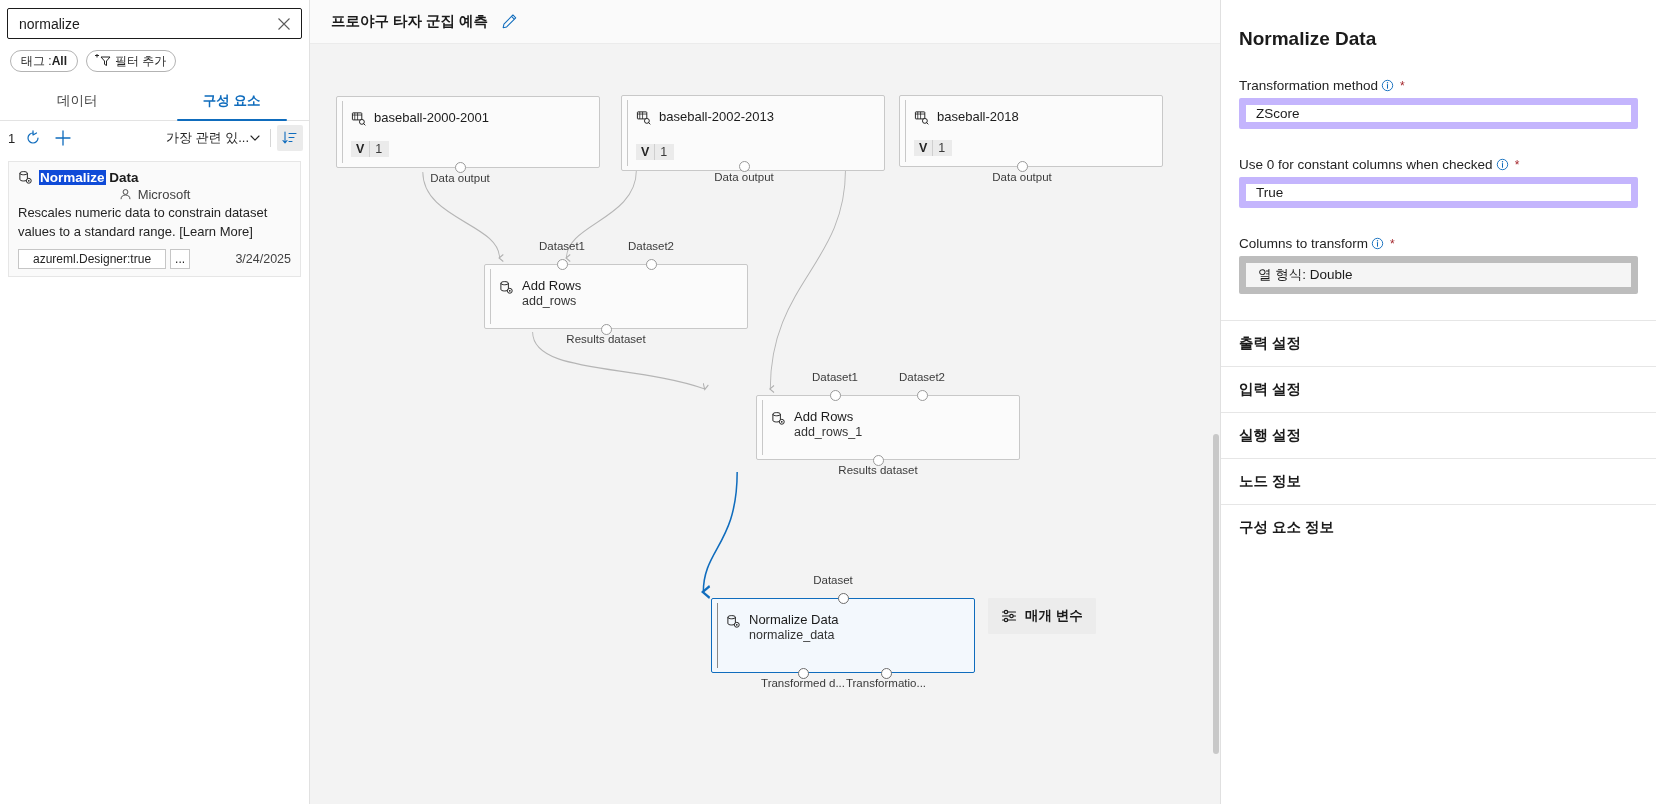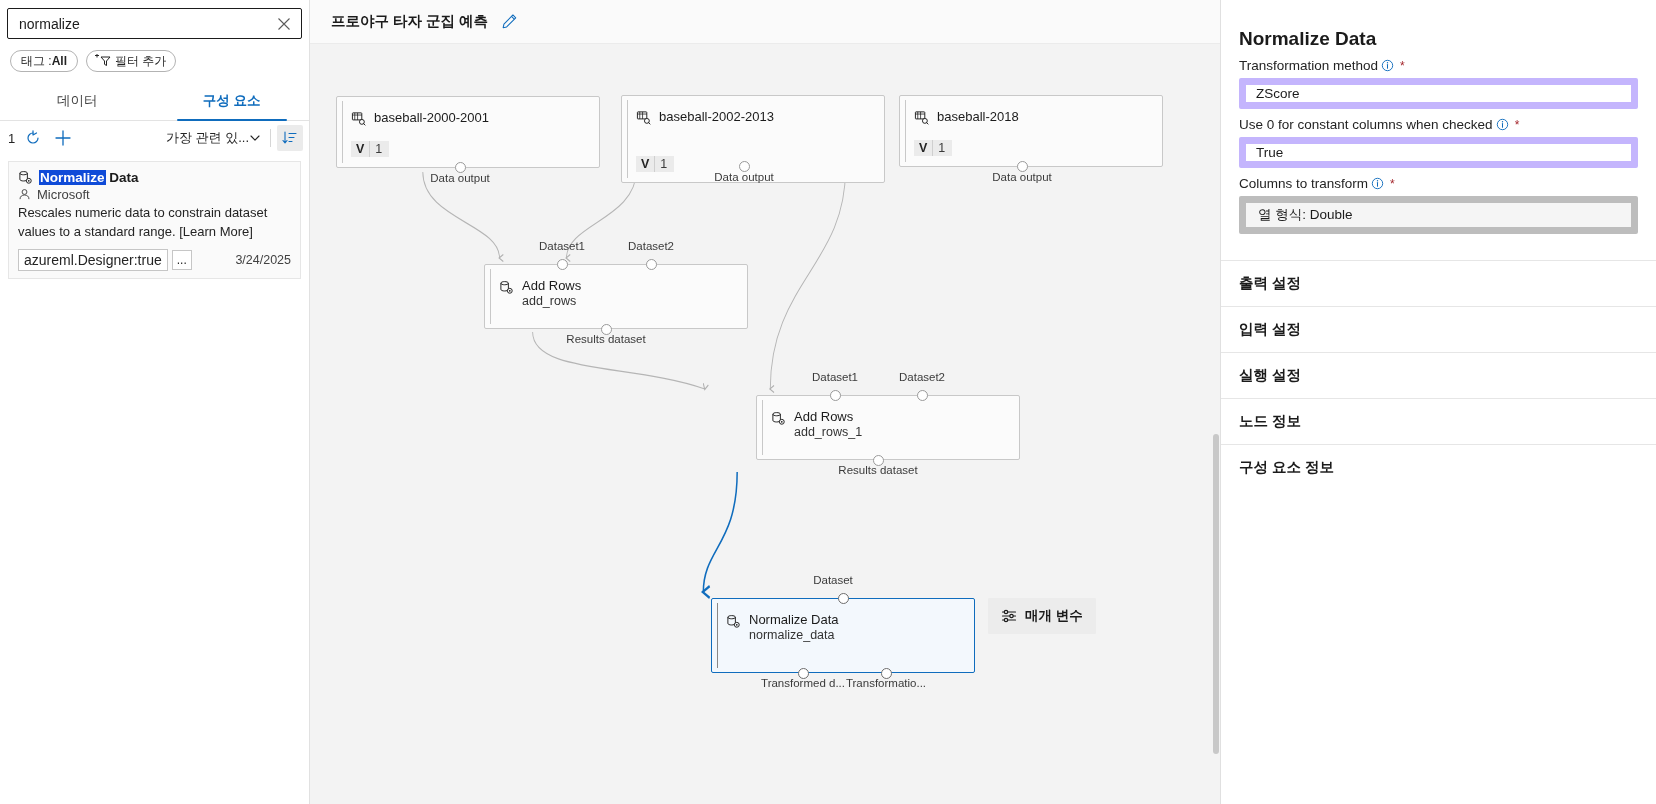--- a/index.html
+++ b/index.html
@@ -187,20 +187,21 @@
   .rc-title .hl {
     background: #0f4bd8;
     color: #ffffff;
     padding: 0 1px;
   }
   .rc-pub-row {
     display: flex;
     align-items: center;
     gap: 6px;
     margin-bottom: 2px;
+    justify-content: center;
   }
   .rc-pub {
     font-size: 13px;
     color: #424242;
   }
   .rc-desc {
     font-size: 13px;
     color: #242424;
     line-height: 1.45;
     max-height: 38px;
@@ -208,23 +209,23 @@
   }
   .rc-foot {
     display: flex;
     align-items: center;
     gap: 4px;
     margin-top: 7px;
   }
   .rc-tag {
     border: 1px solid #c6c6c6;
     background: #fff;
-    font-size: 14px;
+    font-size: 12px;
     color: #242424;
-    padding: 2px 5px;
+    padding: 2px 14px;
     white-space: nowrap;
   }
   .rc-tag-more {
     border: 1px solid #c6c6c6;
     background: #fff;
     font-size: 12px;
     color: #242424;
     padding: 2px 4px;
   }
   .rc-date {
@@ -391,21 +392,21 @@
     overflow: hidden;
   }
   .rp-inner { padding: 0 0 0 0; }
   .rp-title {
     font-size: 19px;
     font-weight: bold;
     color: #1b1b1b;
     padding: 28px 18px 0 18px;
   }
   .rp-form { padding: 0 18px; }
-  .field { margin-top: 8px; }
+  .field { margin-top: 28px; }
   .field-label {
     display: flex;
     align-items: center;
     gap: 3px;
     font-size: 13.5px;
     color: #242424;
     margin-bottom: 5px;
   }
   .info-icon {
     display: inline-flex;
@@ -595,21 +596,21 @@
           <span class="node-title">baseball-2000-2001</span>
         </div>
         <div class="node-ver">
           <span class="v-badge">V</span>
             <span class="v-num">1</span>
         </div>
       </div>
       <div class="port" style="left:144.5px; top:118px;"></div>
       <div class="port-label" style="left:150px; top:128px;">Data output</div>
 
-      <div class="node" style="left:311px; top:51px; width:264px; height:88px;">
+      <div class="node" style="left:311px; top:51px; width:264px; height:76px;">
         <div class="node-head">
           <span style="display:inline-flex;margin-top:1px;">
             <svg width="15" height="15" viewBox="0 0 16 16">
               <rect x="1.5" y="2" width="10" height="7.5" rx="0.6" stroke="#1b1b1b" stroke-width="1" fill="none"></rect>
               <path d="M1.5 4.3 H11.5 M4 2 V9.5 M7 2 V9.5" stroke="#1b1b1b" stroke-width="0.8"></path>
               <circle cx="11.6" cy="11.6" r="2.6" stroke="#1b1b1b" stroke-width="1" fill="#fbfbfb"></circle>
               <path d="M13.5 13.5 L15 15" stroke="#1b1b1b" stroke-width="1" stroke-linecap="round"></path>
             </svg>
           </span>
           <span class="node-title">baseball-2002-2013</span>

